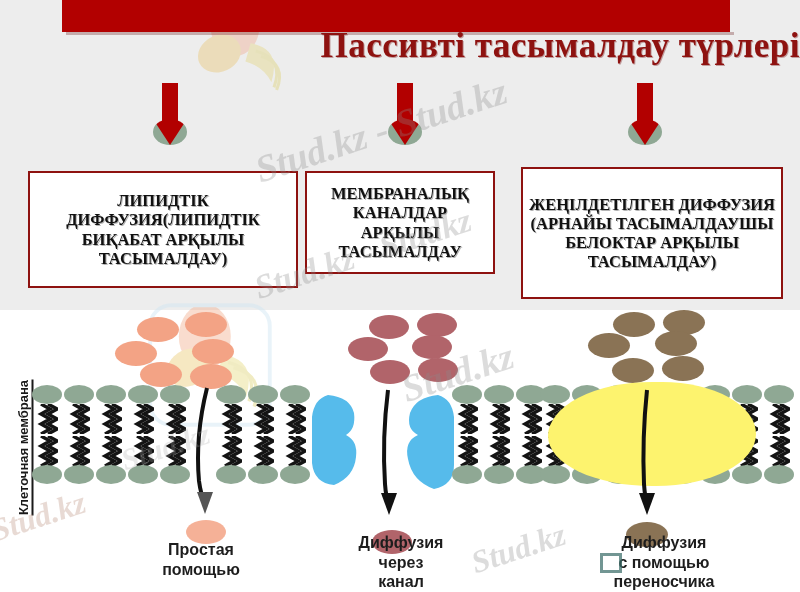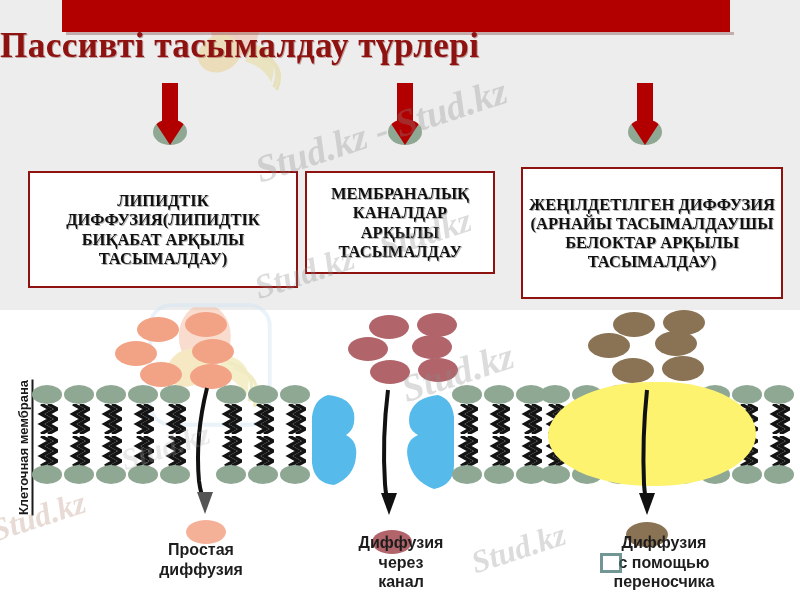--- a/index.html
+++ b/index.html
@@ -14,21 +14,21 @@
   
   .top-bg{position:absolute;left:0;top:0;width:800px;height:312px;background:#ededed;}
   .bottom-bg{position:absolute;left:0;top:310px;width:800px;height:282px;background:#ffffff;}
 
   
   .banner{position:absolute;left:62px;top:0;width:668px;height:32px;background:#b20000;}
   .banner-shadow{position:absolute;left:66px;top:32px;width:668px;height:3px;background:rgba(90,0,0,.28);}
 
   
   .title{
-    position:absolute;left:0;top:26px;width:800px;text-align:left;
+    position:absolute;left:0;top:26px;width:800px;text-align:right;
     font-family:"Liberation Serif",serif;
     font-weight:bold;font-size:35px;letter-spacing:.5px;
     color:#8e1210;
     text-shadow:1px 1px 0 rgba(140,60,60,.45);
     white-space:nowrap;
   }
 
   
   .arrow{position:absolute;width:34px;}
   .arrow .shaft{position:absolute;left:9px;top:0;width:16px;height:38px;background:#b20000;}
@@ -557,21 +557,21 @@
   <div class="tarrow" style="left:630px;top:388px;">
     <svg width="34" height="128" viewBox="0 0 34 128">
       <path d="M17 2 Q12 50 14 96 Q15 110 17 116" stroke="#111111" stroke-width="4" fill="none"></path>
       <path d="M17 127 L9 105 L25 105 Z" fill="#111111"></path>
     </svg>
   </div>
 
   <div class="dot" style="left:626px;top:522px;width:42px;height:25px;background:#8a7355;"></div>
 
   <div class="cap cap1" style="white-space:pre-line;">Простая
-диффузия</div>
+помощью</div>
   <div class="cap cap2" style="white-space:pre-line;">Диффузия
 через
 канал</div>
   <div class="cap cap3" style="white-space:pre-line;">Диффузия
 с помощью
 переносчика</div>
 
   <div class="wm wm-f">Stud.kz</div>
   <div class="wm wm-c">Stud.kz</div>
   <div class="wm wm-e">Stud.kz</div>

